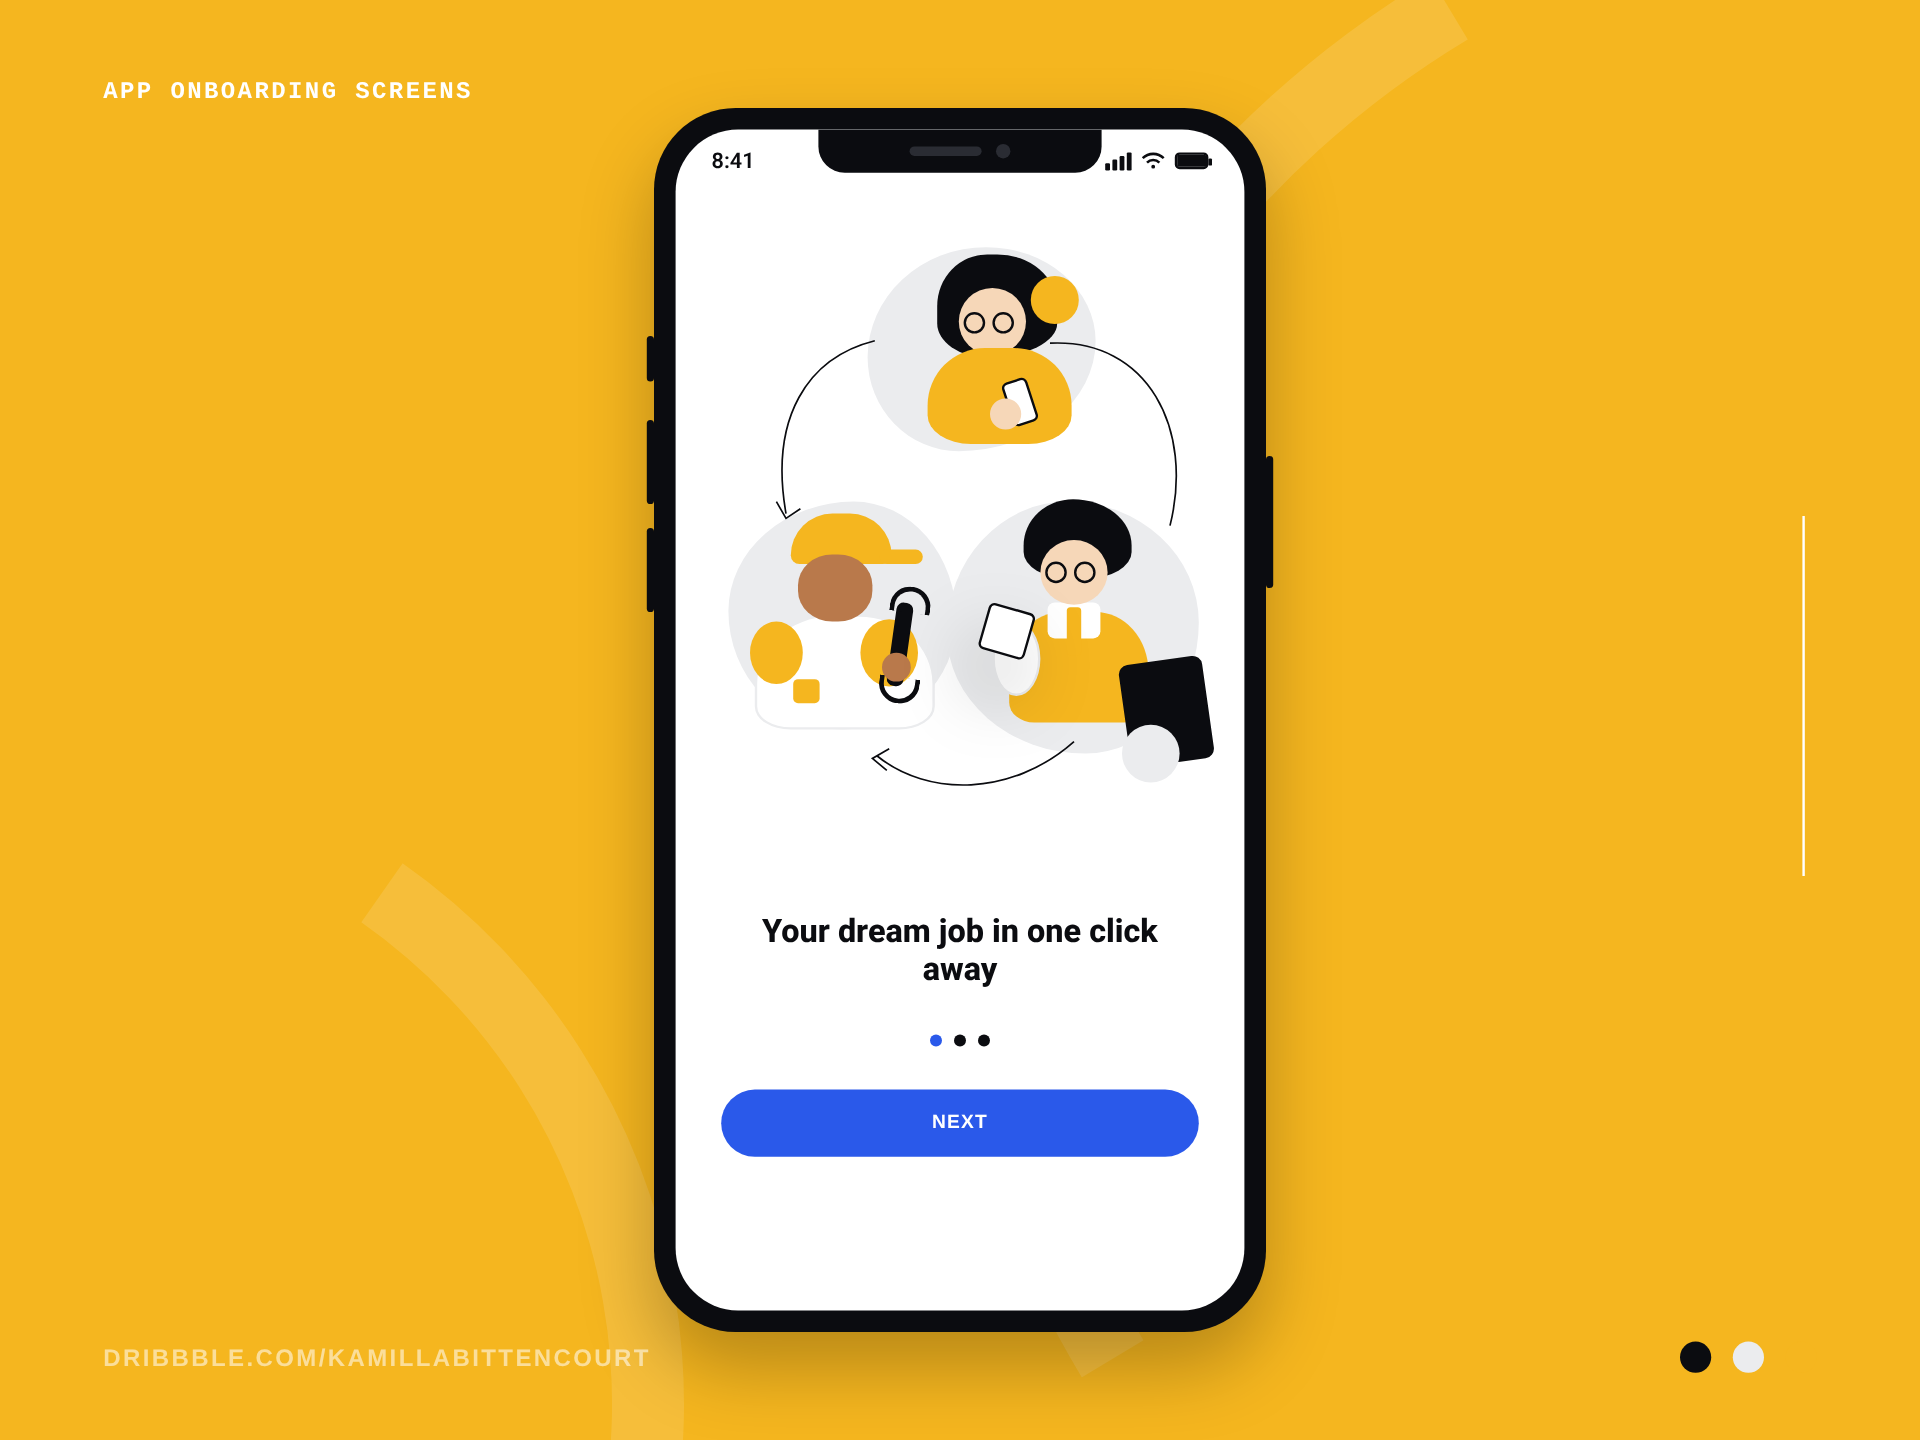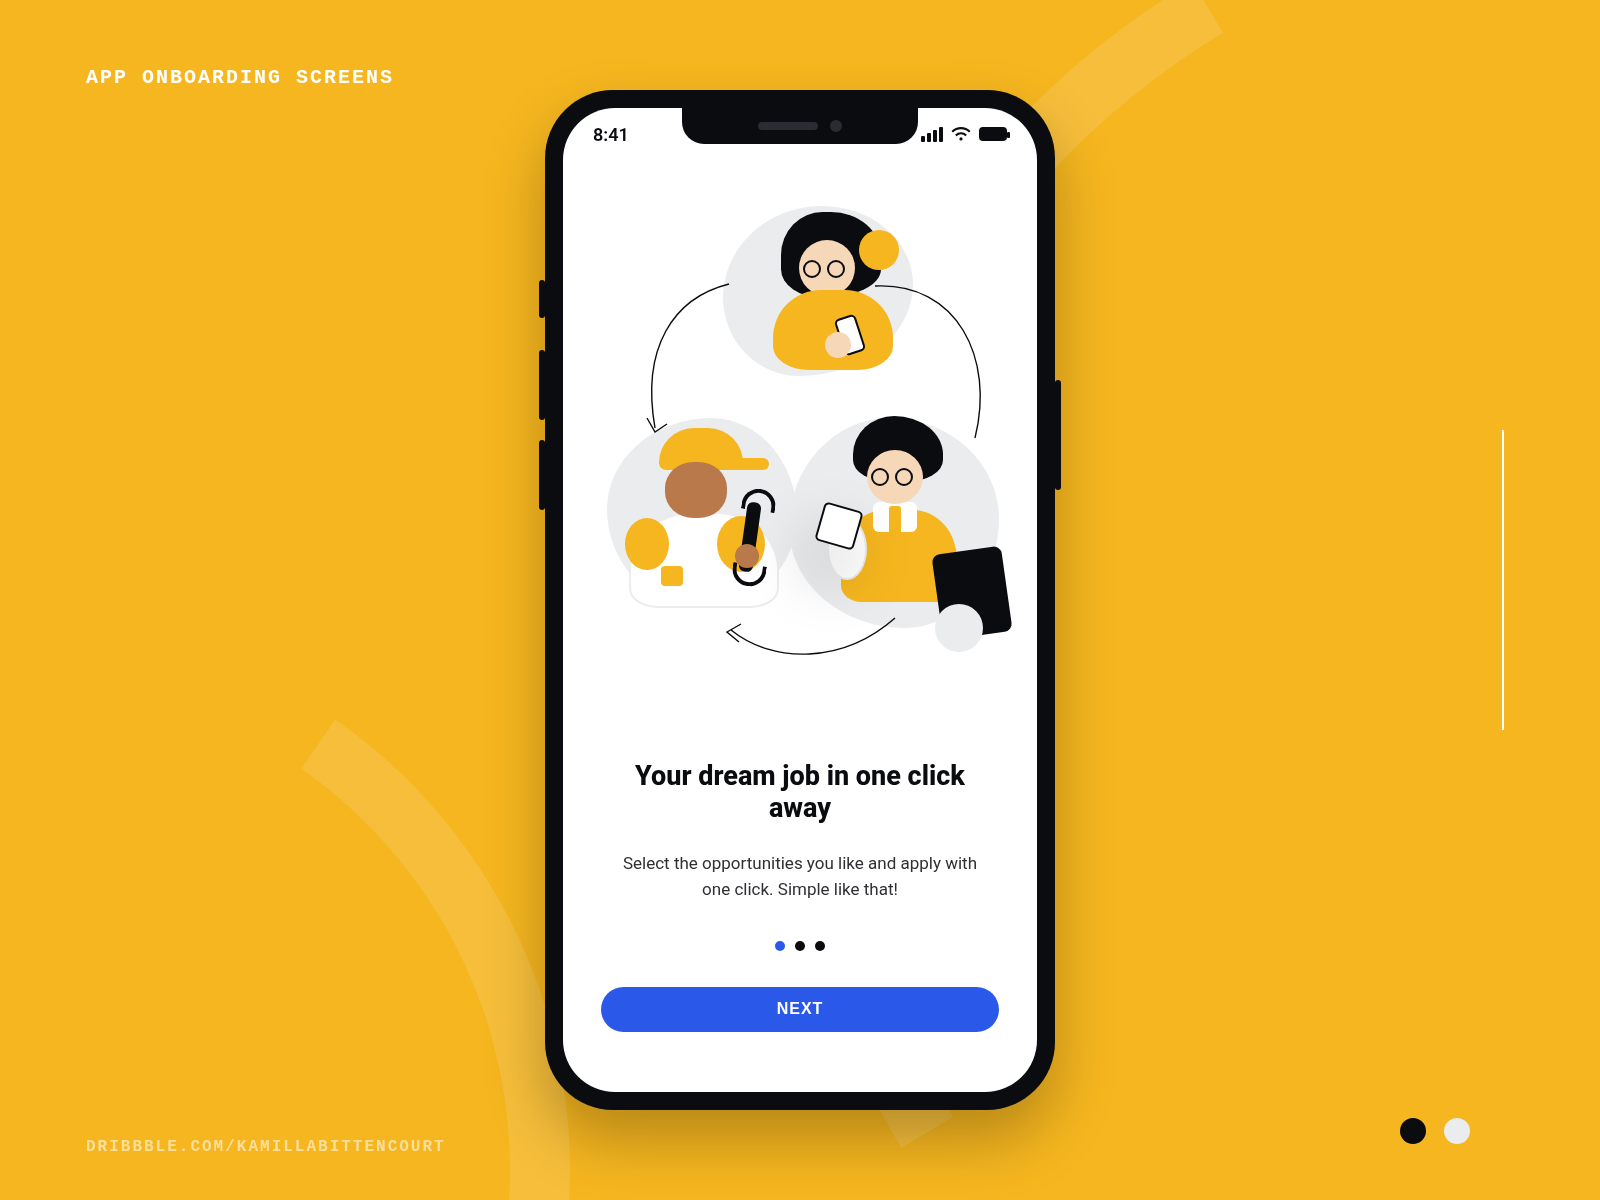--- a/index.html
+++ b/index.html
@@ -36,24 +36,24 @@
       top: 66px; left: 86px;
       font-family: "Courier New", monospace;
       font-weight: bold;
       font-size: 20px;
       letter-spacing: 2px;
       color: #ffffff;
     }
     
     .footer-credit {
       position: absolute;
-      bottom: 44px; left: 86px;
-      font-family: Liberation Mono, monospace;
+      bottom: 56px; left: 86px;
+      font-family: Liberation Sans, sans-serif;
       font-weight: bold;
-      font-size: 16px;
+      font-size: 20px;
       letter-spacing: 2px;
       color: rgba(255,255,255,0.55);
     }
     
     .accent-line {
       position: absolute;
       right: 96px;
       top: 430px;
       width: 2px;
       height: 300px;
@@ -190,21 +190,21 @@
     }
     .subtitle {
       margin-top: 26px;
       font-size: 17px; color:#2f3034; line-height:1.55;
       padding: 0 10px;
     }
     .dots { margin-top: 38px; display:flex; justify-content:center; gap:10px; }
     .dots .dot{ width:10px; height:10px; border-radius:50%; }
     .cta {
       margin-top: 36px;
-      width: 100%; height: 45px;
+      width: 100%; height: 56px;
       background:#2a59ea; color:#fff;
       border:none; border-radius: 32px;
       font-size: 16px; font-weight:800; letter-spacing:1px;
       cursor:pointer;
     }
   </style>
 </head>
 <body>
 
 <div class="bg-curve bg-curve-1"></div>
@@ -293,21 +293,20 @@
             <i></i>
           </div>
         <div class="phone"></div>
           <div class="folder"></div>
       </div>
       <div class="blob-right-extra"></div>
     </div>
 
     <div class="content">
       <h1 class="title">Your dream job in one click away</h1>
-      <p class="subtitle">Select the opportunities you like and apply with one click. Simple like that!</p>
       <div class="dots">
         <span class="dot" style="background:#2a59ea"></span>
         <span class="dot" style="background:#0b0c10"></span>
         <span class="dot" style="background:#0b0c10"></span>
       </div>
       <button class="cta">NEXT</button>
     </div>
   </div>
 </div>
 

